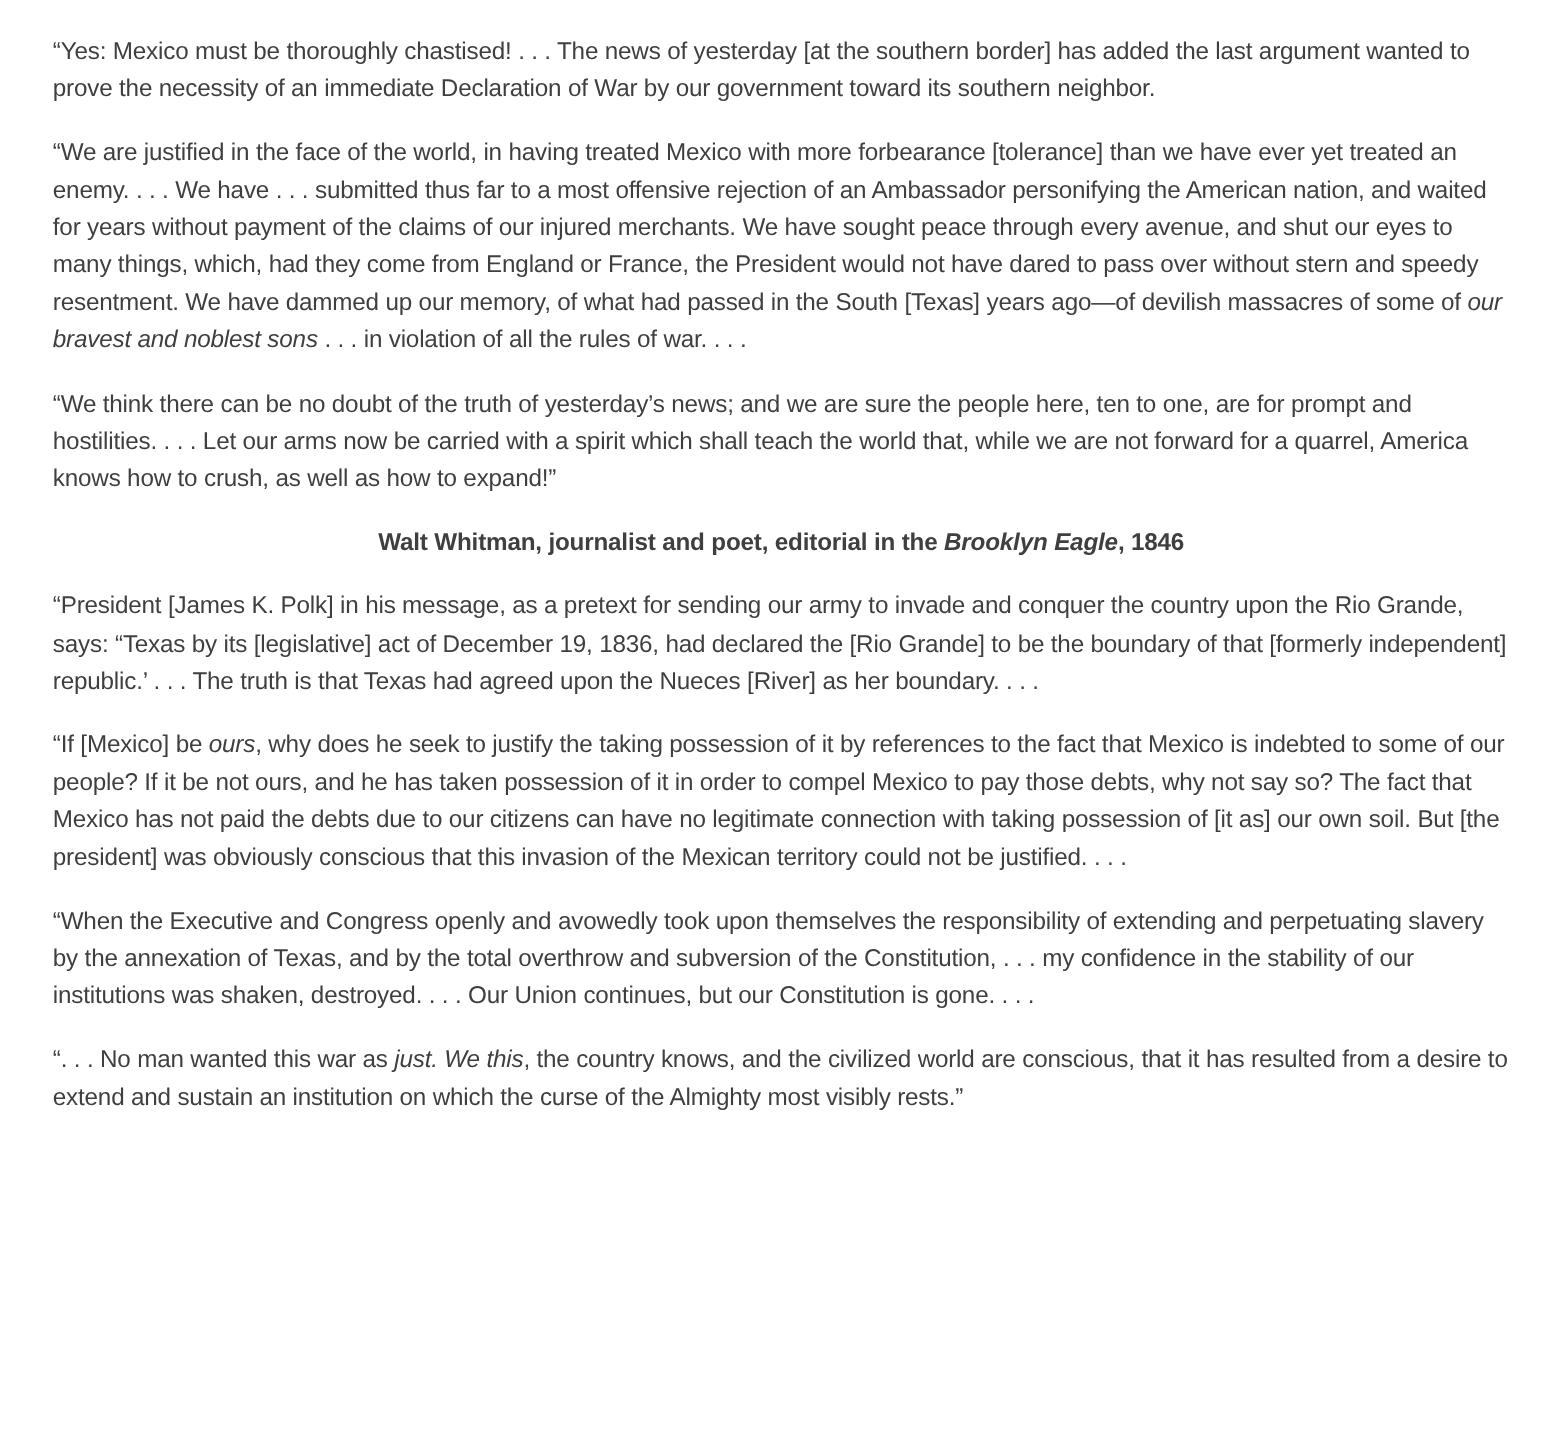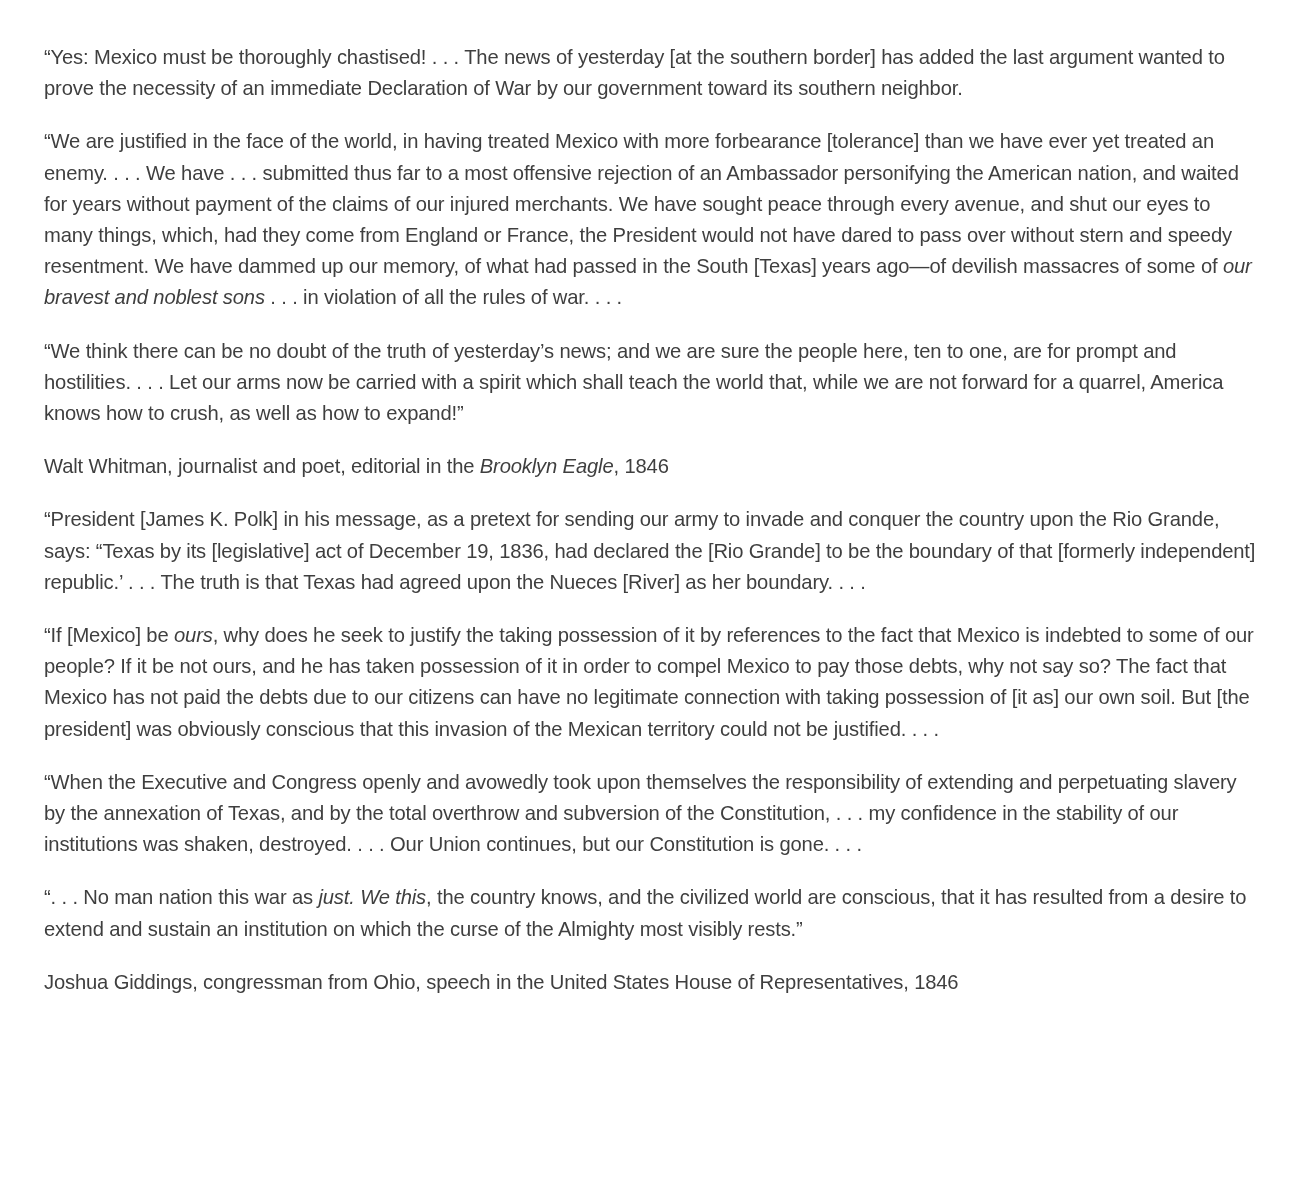--- a/index.html
+++ b/index.html
@@ -16,25 +16,26 @@
       position: relative;
       padding: 24px 40px 0 44px;
       width: 1214px;
       font-family: "Liberation Sans", sans-serif;
       font-size: 20.2px;
       line-height: 31.2px;
       color: #3f3f3f;
       letter-spacing: -0.15px;
     }
     .para {
-      margin: 18px 0 22px 0;
+      margin: 4px 0 22px 0;
     }
     .attribution {
-      text-align: left;
+      text-align: center;
       margin: 0 0 22px 0;
+      font-weight: bold;
     }
     em { font-style: italic; }
   </style>
 </head>
 <body>
 
 <div class="doc">
 
   <section>
     <p class="para"><span>“Yes: Mexico must be thoroughly chastised! . . . The news of yesterday [at the southern border] has added the last argument wanted to prove the necessity of an immediate Declaration of War by our government toward its southern neighbor.</span></p>
@@ -46,18 +47,17 @@
     <p class="attribution"><span>Walt Whitman, journalist and poet, editorial in the </span><em>Brooklyn Eagle</em><span>, 1846</span></p>
   </section>
 
   <section>
     <p class="para"><span>“President [James K. Polk] in his message, as a pretext for sending our army to invade and conquer the country upon the Rio Grande, says: “Texas by its [legislative] act of December 19, 1836, had declared the [Rio Grande] to be the boundary of that [formerly independent] republic.’ . . . The truth is that Texas had agreed upon the Nueces [River] as her boundary. . . .</span></p>
 
     <p class="para"><span>“If [Mexico] be </span><em>ours</em><span>, why does he seek to justify the taking possession of it by references to the fact that Mexico is indebted to some of our people? If it be not ours, and he has taken possession of it in order to compel Mexico to pay those debts, why not say so? The fact that Mexico has not paid the debts due to our citizens can have no legitimate connection with taking possession of [it as] our own soil. But [the president] was obviously conscious that this invasion of the Mexican territory could not be justified. . . .</span></p>
 
     <p class="para"><span>“When the Executive and Congress openly and avowedly took upon themselves the responsibility of extending and perpetuating slavery by the annexation of Texas, and by the total overthrow and subversion of the Constitution, . . . my confidence in the stability of our institutions was shaken, destroyed. . . . Our Union continues, but our Constitution is gone. . . .</span></p>
 
-    <p class="para"><span>“. . . No man nation this war as </span><em>just. We this</em><span>, the country knows, and the civilized world are conscious, that it has resulted from a desire to extend and sustain an institution on which the curse of the Almighty most visibly rests.”</span></p>
+    <p class="para"><span>“. . . No man wanted this war as </span><em>just. We this</em><span>, the country knows, and the civilized world are conscious, that it has resulted from a desire to extend and sustain an institution on which the curse of the Almighty most visibly rests.”</span></p>
 
-    <p class="attribution"><span>Joshua Giddings, congressman from Ohio, speech in the United States House of Representatives, 1846</span><em></em><span></span></p>
   </section>
 
 </div>
 
 </body></html>

